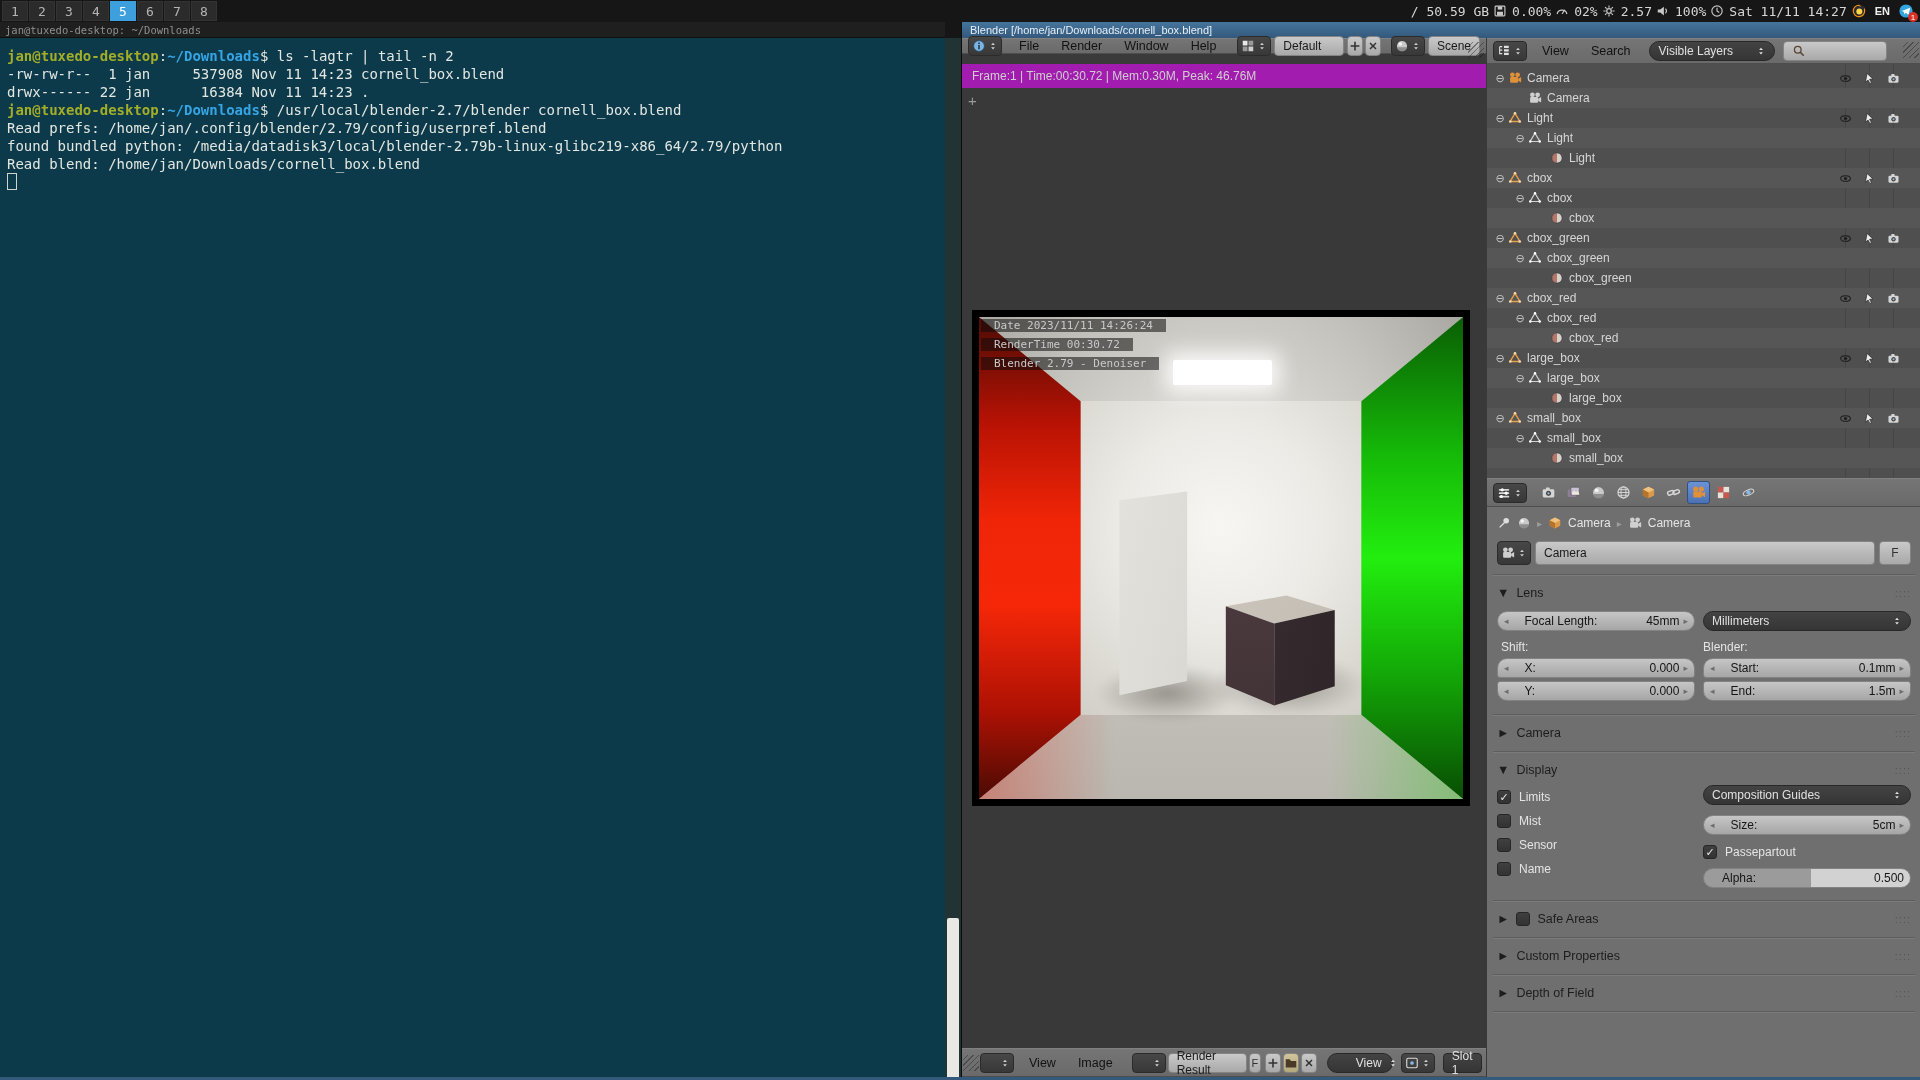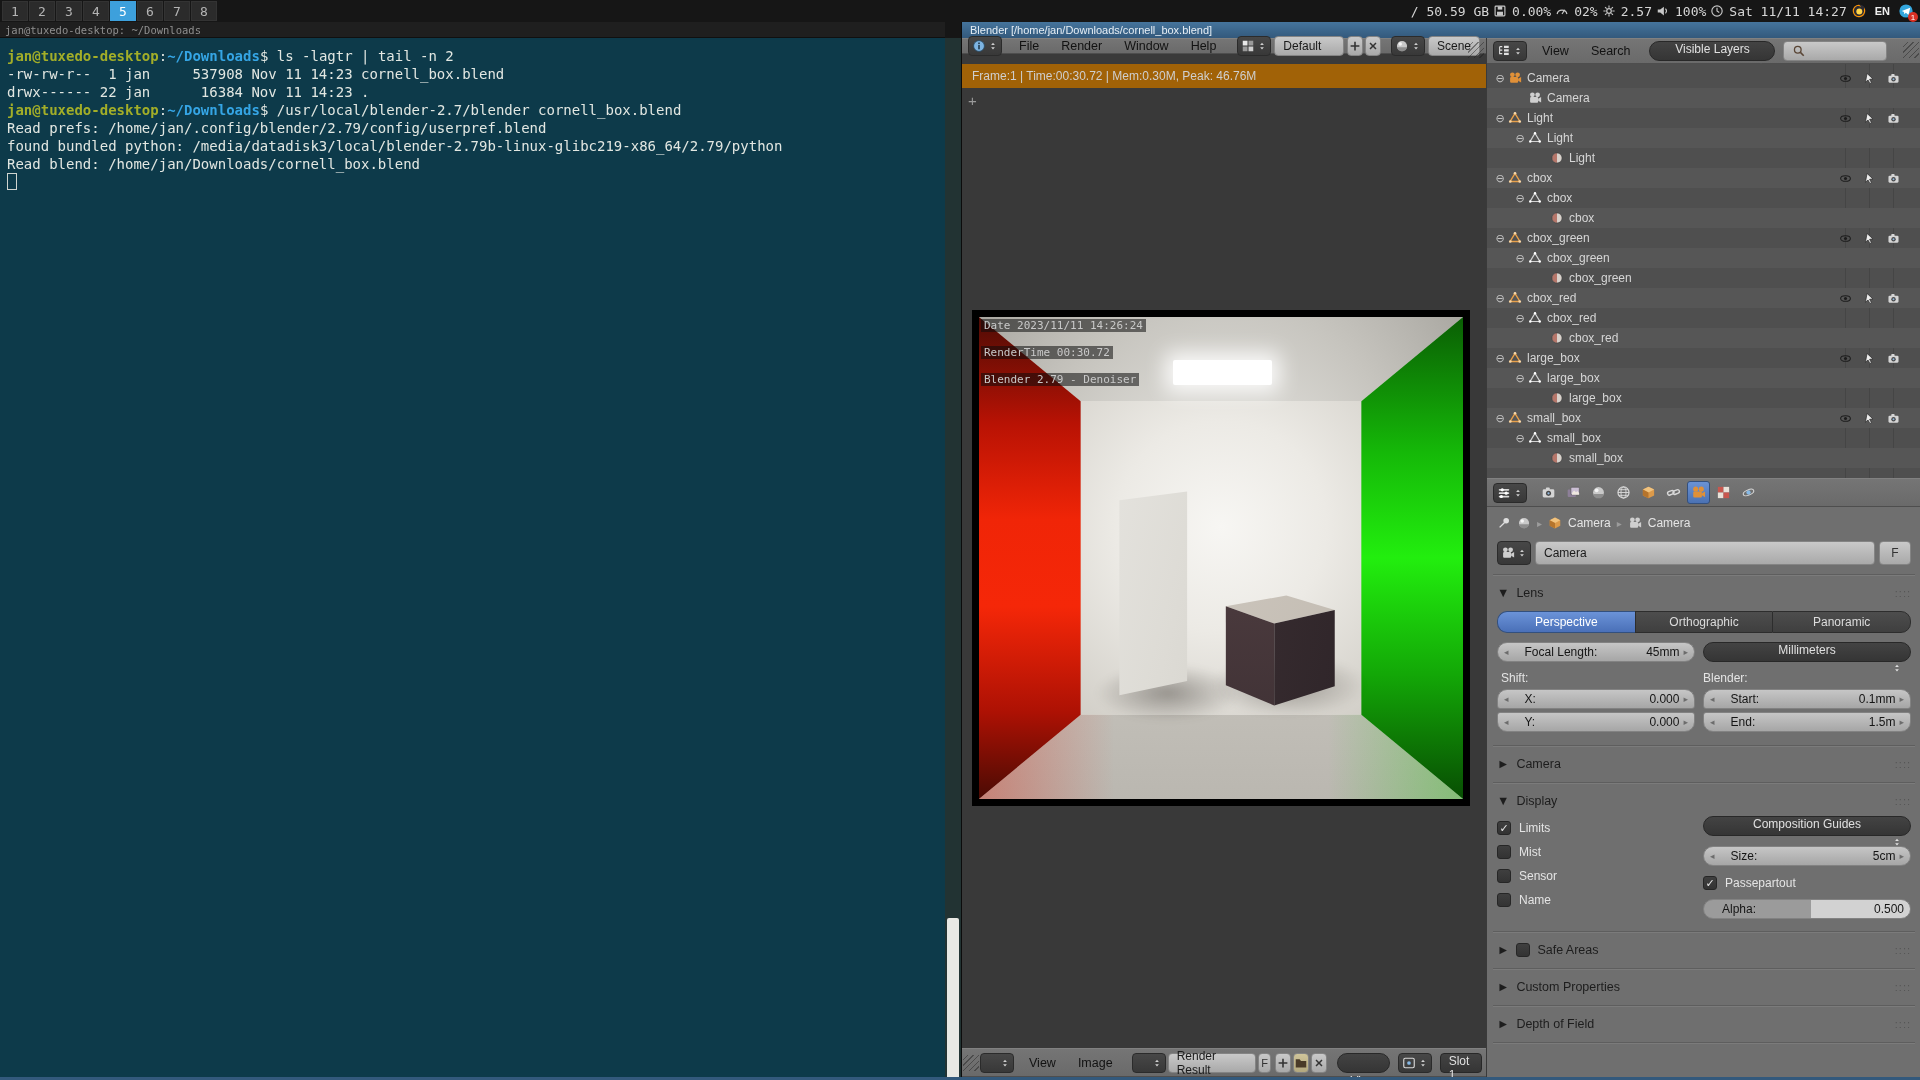--- a/index.html
+++ b/index.html
@@ -36,31 +36,31 @@
   .hdr{position:absolute;background:linear-gradient(#757575,#6a6a6a);border-bottom:1px solid #4e4e4e;border-top:1px solid #818181;
       display:flex;align-items:center;box-sizing:border-box;color:#111;font-size:12.5px;}
   .menu-item{padding:0 11px;color:#121212;cursor:default;}
   .selbtn{height:20px;background:linear-gradient(#474747,#383838);border:1px solid #2b2b2b;border-radius:4px;
       display:flex;align-items:center;gap:2px;padding:0 3px;color:#cfcfcf;box-sizing:border-box;}
   .lfield{height:20px;background:linear-gradient(#c9c9c9,#a9a9a9);border:1px solid #848484;border-radius:4px;
       color:#1a1a1a;font-size:12px;display:flex;align-items:center;padding:0 8px;box-sizing:border-box;}
   .sqbtn{height:20px;width:20px;background:linear-gradient(#c9c9c9,#a9a9a9);border:1px solid #848484;border-radius:4px;
       display:flex;align-items:center;justify-content:center;color:#333;box-sizing:border-box;}
   .ddark{height:20px;background:linear-gradient(#434343,#353535);border:1px solid #282828;border-radius:10px;
-      color:#e0e0e0;font-size:12px;display:flex;align-items:center;padding:0 8px;gap:6px;box-sizing:border-box;flex-direction:column;}
-  .stats{position:absolute;left:0;top:42px;width:524px;height:24px;background:#a16207;color:#cfcfcf;
+      color:#e0e0e0;font-size:12px;display:flex;align-items:center;padding:0 8px;gap:6px;box-sizing:border-box;}
+  .stats{position:absolute;left:0;top:42px;width:524px;height:24px;background:#a21caf;color:#cfcfcf;
       font-size:12px;line-height:24px;padding-left:10px;box-sizing:border-box;}
   .canvas{position:absolute;left:0;top:66px;width:524px;height:960px;background:#393939;overflow:hidden;}
   .plus{position:absolute;left:6px;top:6px;color:#9a9a9a;font-size:15px;line-height:14px;}
   
   .frame{position:absolute;left:10px;top:222px;width:498px;height:496px;background:#000;}
   .cornell{position:absolute;left:7px;top:7px;right:7px;bottom:7px;background:#d8d6d0;overflow:hidden;}
   .cw{position:absolute;left:0;top:0;width:100%;height:100%;}
   .stamp{position:absolute;left:2px;top:2px;font-family:"DejaVu Sans Mono",monospace;font-size:11px;color:#c9c9c9;}
-  .stamp div{background:rgba(12,12,12,.55);padding:0 3px;margin-bottom:14px;width:fit-content;}
+  .stamp div{background:rgba(12,12,12,.55);padding:0 13px;margin-bottom:6px;width:fit-content;}
   
   .outliner{position:absolute;left:525px;top:42px;width:434px;height:414px;background:#4f4f4f;overflow:hidden;}
   .orow{position:absolute;left:0;width:100%;height:20px;display:flex;align-items:center;color:#d6d6d6;font-size:12px;}
   .orow.alt{background:#565656;}
   .otg{color:#c4c4c4;font-size:11px;width:14px;text-align:center;}
   .oic{display:flex;width:16px;justify-content:center;}
   .ocol{position:absolute;top:0;bottom:0;width:1px;background:#454545;}
   .ric{position:absolute;display:flex;color:#cfcfcf;}
   
   .props{position:absolute;left:525px;top:480px;width:434px;height:575px;background:#6f6f6f;box-sizing:border-box;padding:6px 10px;overflow:hidden;}
@@ -964,25 +964,20 @@
         <div class="lfield" style="flex:1;height:24px;">Camera</div>
         <div class="sqbtn" style="height:24px;width:32px;font-size:12px;">F</div>
       </div>
       <div class="psep"></div>
 
       <div class="ptitle">
         <span>▼</span>
         <span>Lens</span>
         <span class="pdots">::::</span>
       </div>
-      <div class="seg3" id="lens-modes">
-          <div class="sg on">Perspective</div>
-          <div class="sg">Orthographic</div>
-          <div class="sg">Panoramic</div>
-        </div>
       <div style="display:flex;gap:8px;margin-top:9px;">
         <div class="slider" style="width:198px;">
           <span class="sarrow">◂</span>
           <span class="lab">Focal Length:</span>
           <span>45mm</span>
           <span class="sarrow">▸</span>
         </div>
         <div class="ddark" style="flex:1;">
           <span>Millimeters</span>
           <span class="ddarr" style="display: inline-flex;">

